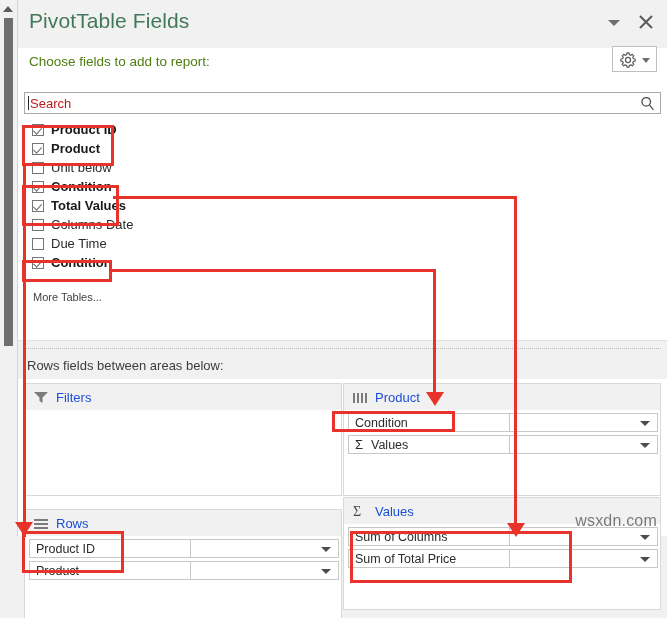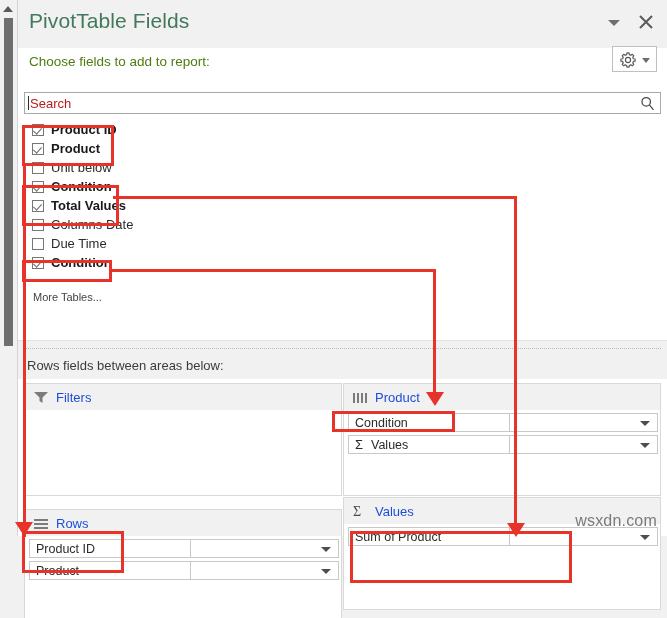--- a/index.html
+++ b/index.html
@@ -476,21 +476,26 @@
         <div class="quad-head">
           <span class="q-ico">
             <svg width="16" height="14" viewBox="0 0 16 14">
               <text x="1" y="12" font-family="'Liberation Serif', serif" font-size="14" fill="#4a4a4a">Σ</text>
             </svg>
           </span>
           <span class="q-label">Values</span>
         </div>
         <div class="chips">
           <div class="chip">
-            <span class="chip-text">Sum of Product</span>
+            <span class="chip-text">Sum of Columns</span>
+            <span class="chip-divider"></span>
+            <span class="chip-caret"></span>
+          </div>
+          <div class="chip">
+            <span class="chip-text">Sum of Total Price</span>
             <span class="chip-divider"></span>
             <span class="chip-caret"></span>
           </div>
         </div>
       </div>
 
     </div>
 
     <div class="watermark">wsxdn.com</div>
   </div>

